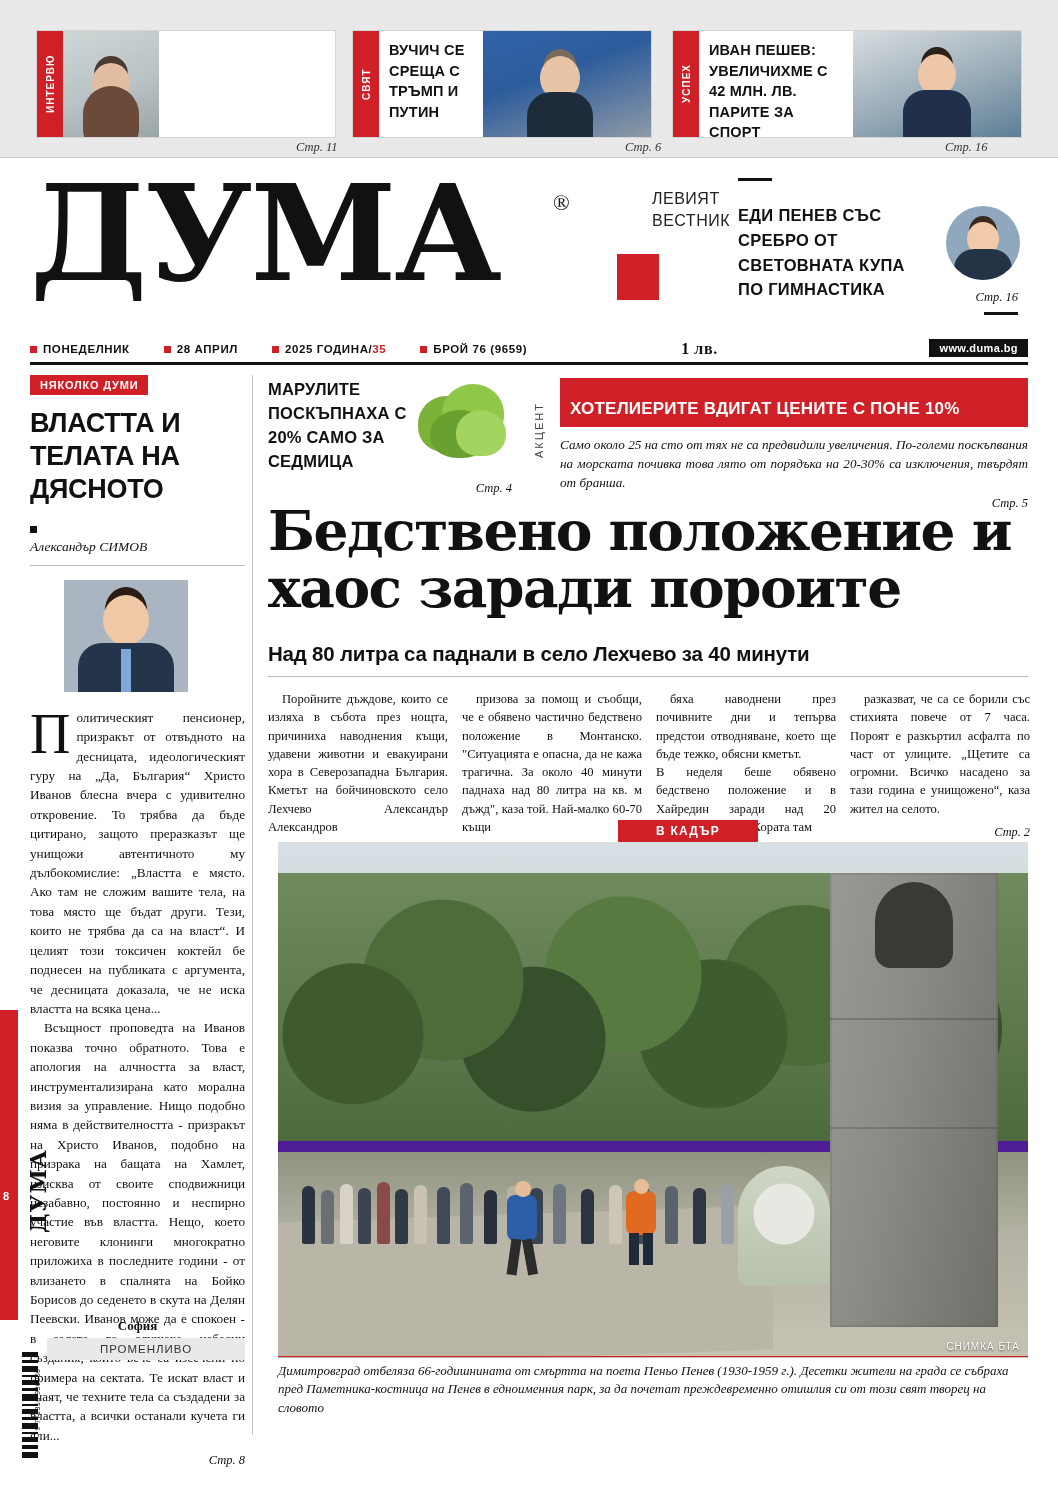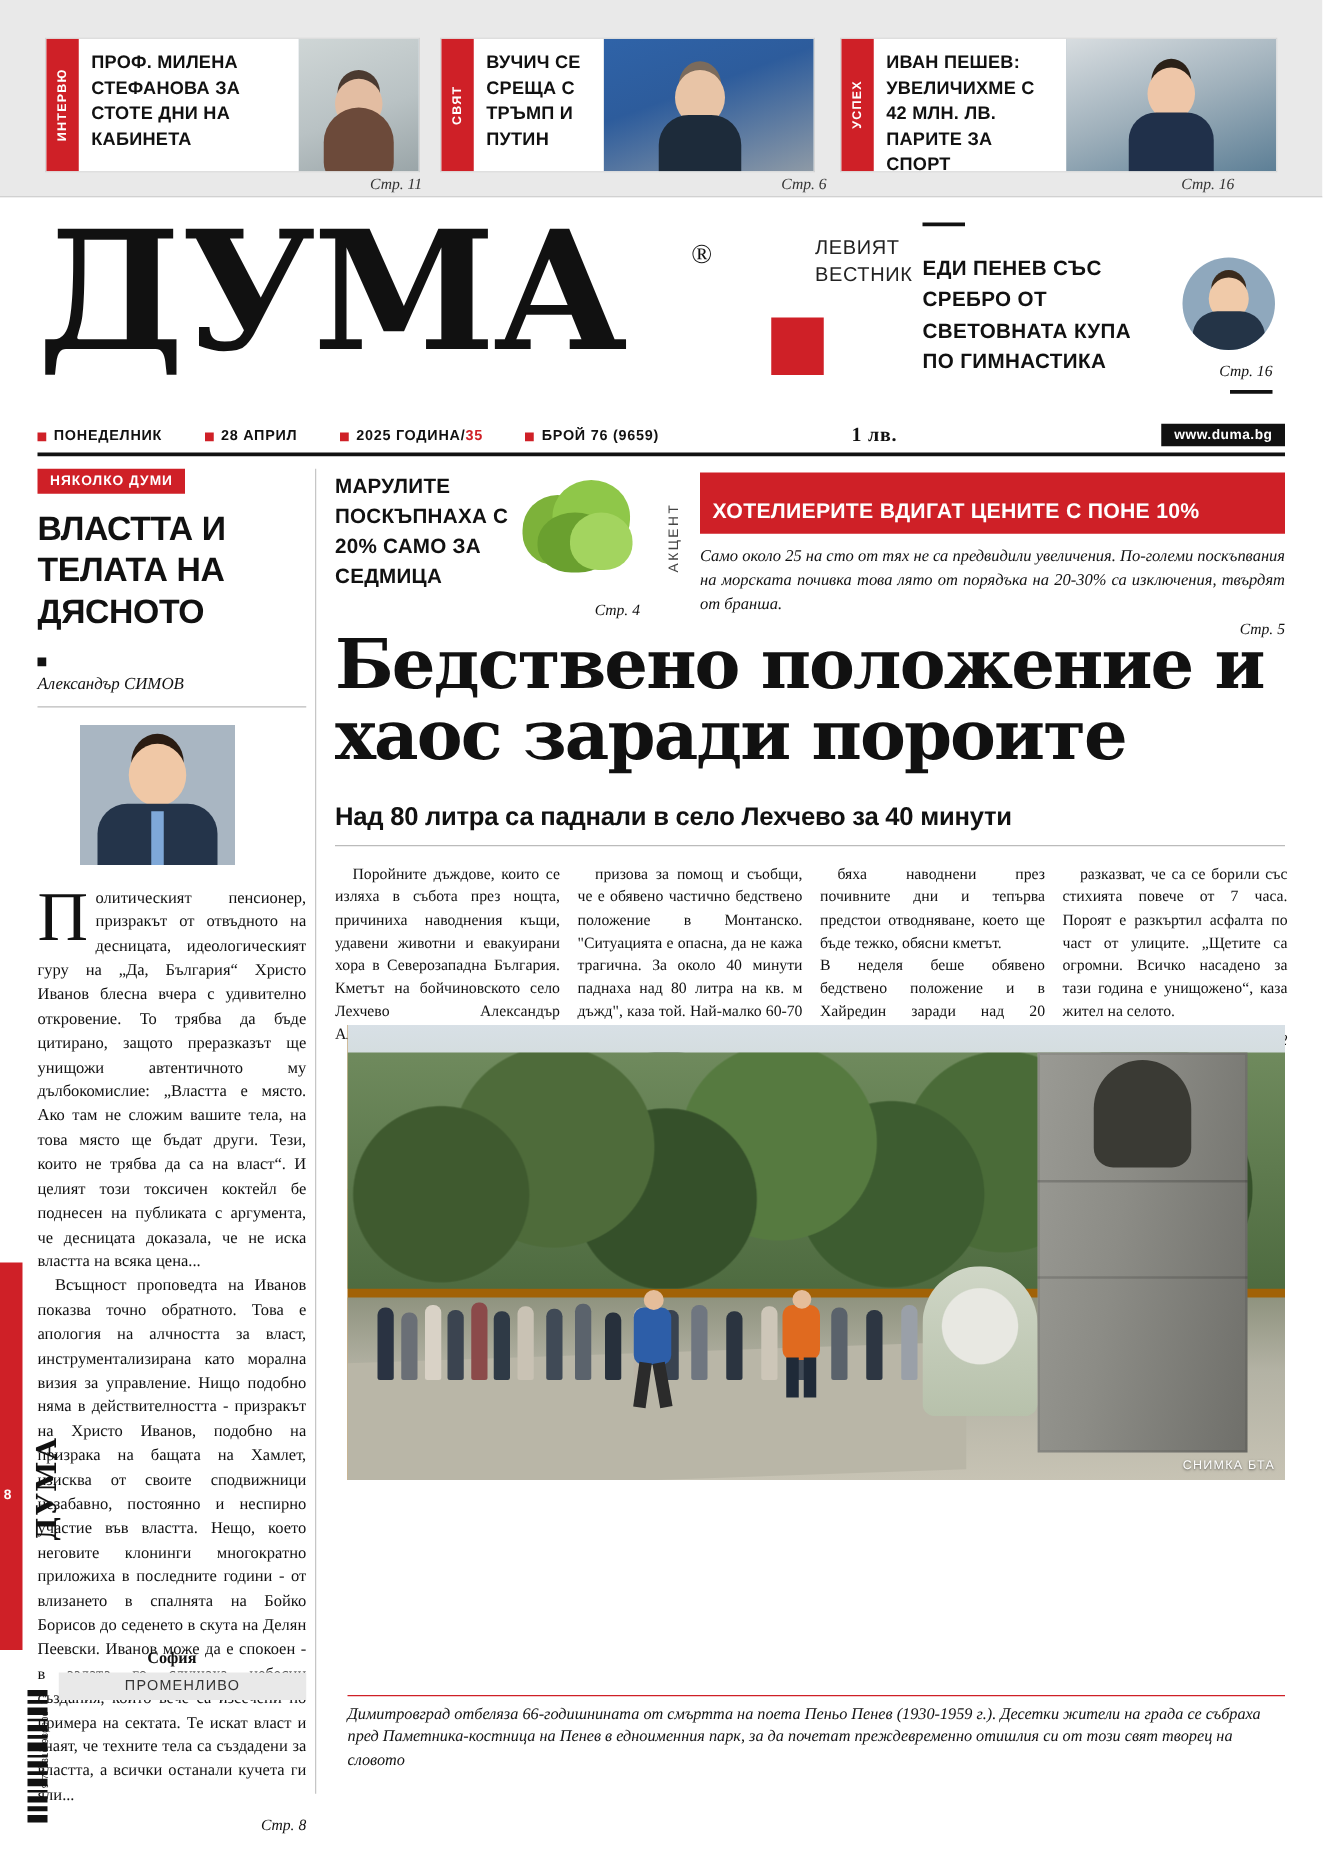--- a/index.html
+++ b/index.html
@@ -236,22 +236,22 @@
   .cols .pg { text-align:right; font-style:italic; font-size:12.3px; margin-top:6px; }
 
   
   .kadar {
     position:absolute; left:618px; top:820px; width:140px;
     background:#cf2027; color:#fff; text-align:center;
     font-family:"Liberation Sans", sans-serif; font-weight:bold; font-size:12px;
     letter-spacing:1.2px; padding:4px 0;
   }
   .bigphoto {
-    position:absolute; left:278px; top:820px; width:750px; height:364px;
-    overflow:hidden; background:#a16207;
+    position:absolute; left:278px; top:842px; width:750px; height:516px;
+    overflow:hidden; background:#4c1d95;
   }
   .bp-sky { position:absolute; left:0; top:0; width:100%; height:36%; background:linear-gradient(#d8e0e6,#c2cfbe); }
   .bp-trees { position:absolute; left:0; top:6%; width:100%; height:52%;
     background:
       radial-gradient(circle at 10% 60%, #3f5a2f 0 70px, transparent 71px),
       radial-gradient(circle at 22% 40%, #4e6b3a 0 80px, transparent 81px),
       radial-gradient(circle at 34% 62%, #35502a 0 72px, transparent 73px),
       radial-gradient(circle at 46% 38%, #567a40 0 78px, transparent 79px),
       radial-gradient(circle at 58% 60%, #3d5c30 0 74px, transparent 75px),
       radial-gradient(circle at 70% 42%, #4a6b38 0 80px, transparent 81px),
@@ -296,21 +296,20 @@
 </style>
 </head>
 <body>
 
 <div class="page">
 
   <div class="teaser-strip">
 
     <div class="teaser" style="left:36px; width:300px;">
       <div class="tag">ИНТЕРВЮ</div>
-      <div class="txt">ПРОФ. МИЛЕНА СТЕФАНОВА ЗА СТОТЕ ДНИ НА КАБИНЕТА</div>
       <div class="photo">
           <span class="ph-person ph-a"></span>
         </div>
     </div>
     <div class="pagref" style="left:296px;">Стр. 11</div>
 
     <div class="teaser" style="left:352px; width:300px;">
       <div class="tag">СВЯТ</div>
       <div class="txt">ВУЧИЧ СЕ СРЕЩА С ТРЪМП И ПУТИН</div>
       <div class="photo" style="width:168px;">

